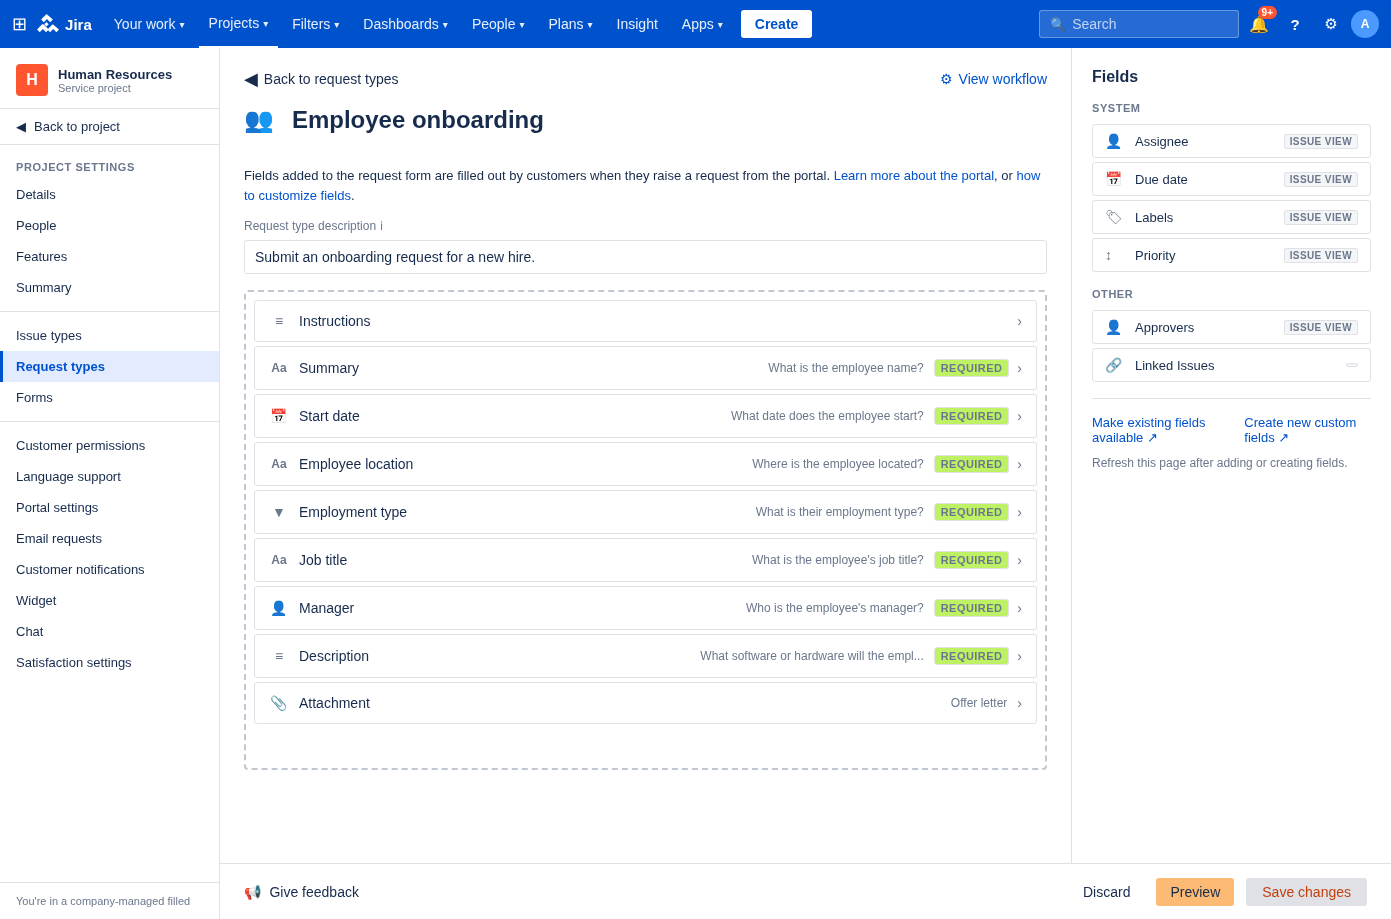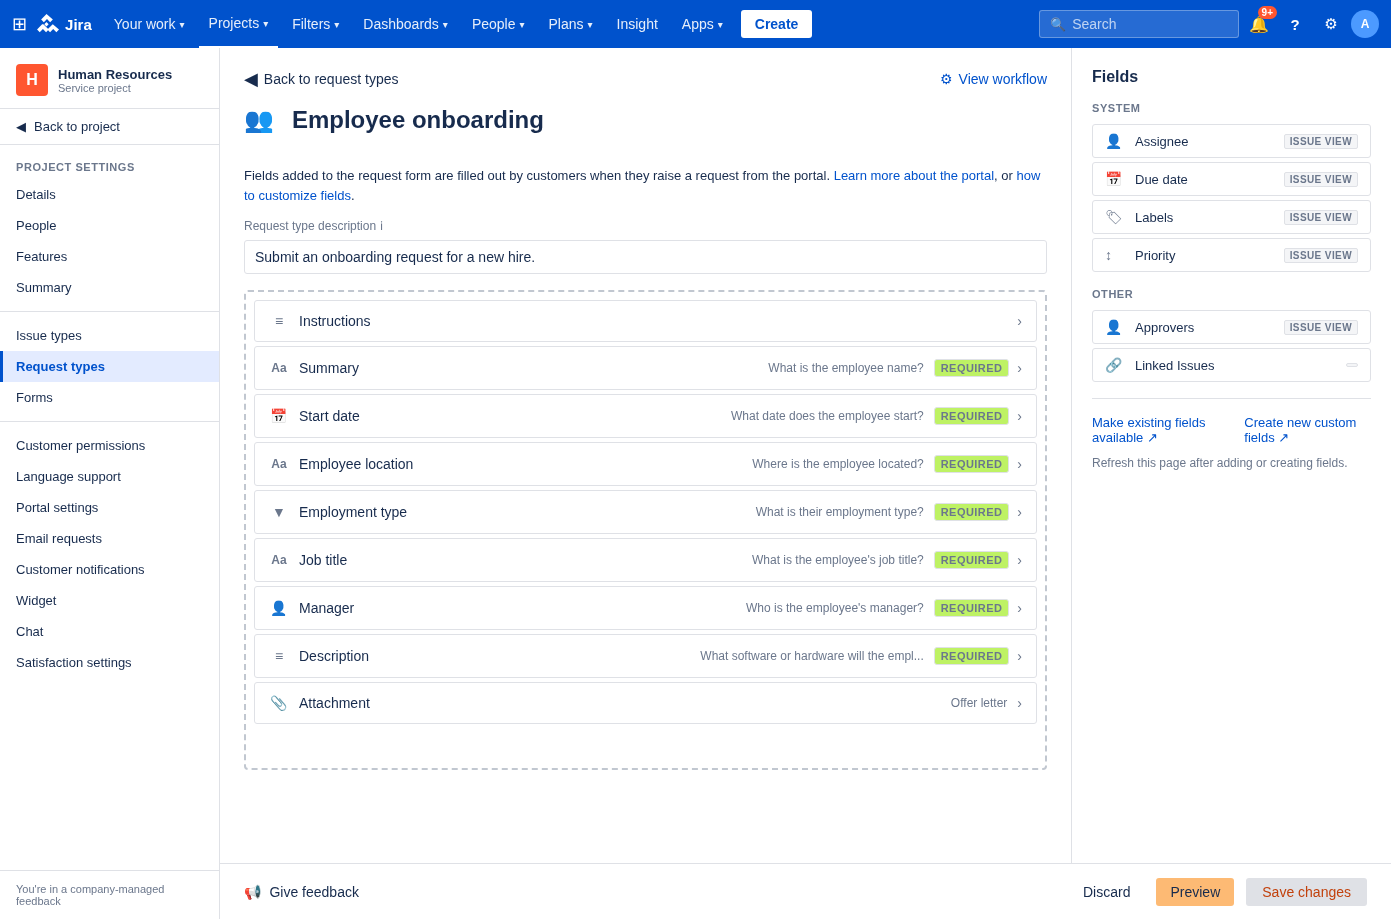--- a/index.html
+++ b/index.html
@@ -254,21 +254,21 @@
       </div>
     <div class="sidebar-item">
         <span>Widget</span>
       </div>
     <div class="sidebar-item">
         <span>Chat</span>
       </div>
     <div class="sidebar-item">
         <span>Satisfaction settings</span>
       </div>
-    <div class="sidebar-footer">You're in a company-managed feedback</div>
+    <div class="sidebar-footer">You're in a company-managed filled</div>
   </aside>
 
   <div class="content-area">
     <div class="content-main">
       <div class="center-panel">
         
         <div class="breadcrumb">
           <div class="breadcrumb-back">
             <span style="font-size:18px;">◀</span>
             <span>Back to request types</span>

